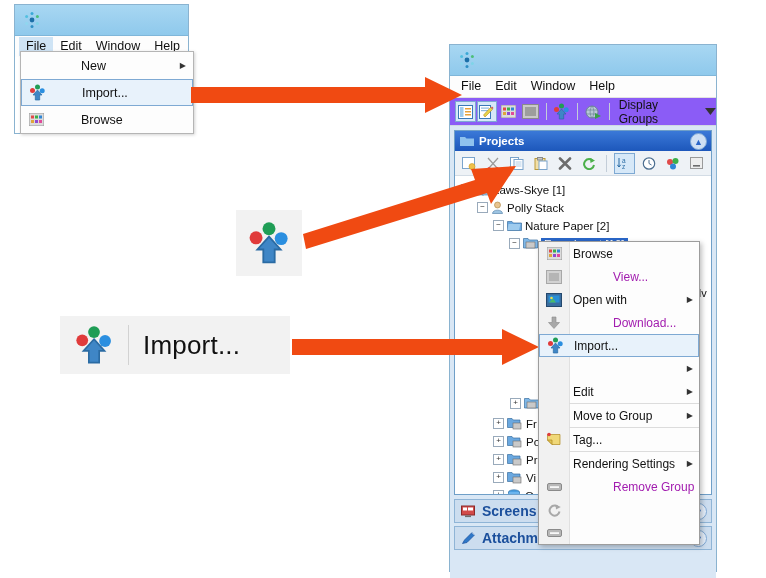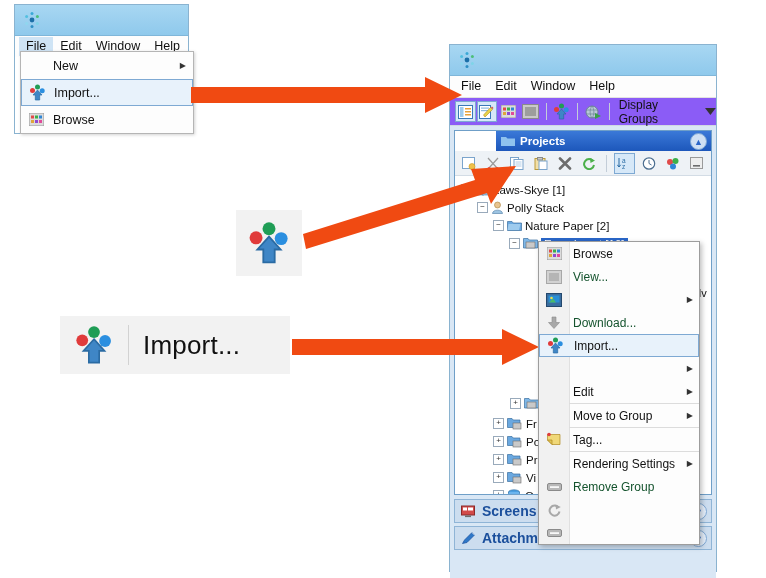--- a/index.html
+++ b/index.html
@@ -22,39 +22,39 @@
   .menubar span{font-size:12.5px;color:#111;padding:2px 7px;line-height:15px;}
   .menubar span.sel{background:#cfe4f5;}
 
   
   #win1{left:14px;top:4px;width:175px;height:130px;border:1px solid #8ab3d0;}
   #win1 .menubar{border-bottom:none;}
   .dropdown{position:absolute;left:20px;top:51px;width:172px;background:#fdfdfd;
             border:1px solid #b5b5b5;box-shadow:1px 1px 3px rgba(0,0,0,.18);}
   .dd-item{height:27px;display:flex;align-items:center;position:relative;font-size:12.5px;color:#111;}
   .dd-item .ic{width:30px;min-width:30px;display:flex;align-items:center;justify-content:center;}
-  .dd-item .lb{flex:1;padding-left:2px;}
+  .dd-item .lb{flex:1;padding-left:2px;margin-left:28px;}
   .dd-item .arw{position:absolute;right:7px;font-size:8px;color:#333;}
   .dd-item.hl{background:#e8f2fb;border:1px solid #7ea9d3;box-sizing:border-box;}
 
   
   #win2{left:449px;top:44px;width:268px;height:528px;border:1px solid #8ab3d0;}
   #win2 .w2body{background:#d9e7f5;height:100%;position:relative;}
   .toolbar{height:27px;background:#8b5cf6;border-bottom:1px solid #cfd8e2;
            display:flex;align-items:center;padding-left:5px;gap:1px;}
   .tbtn{width:21px;height:21px;display:flex;align-items:center;justify-content:center;}
   .tbtn.act{border:1px solid #7ea9d3;background:#d6e8f8;box-sizing:border-box;}
   .tsep{width:1px;height:17px;background:#c3cdd8;margin:0 4px;}
   .dgroups{font-size:12px;color:#111;margin-left:4px;display:flex;align-items:center;gap:6px;}
 
   
   .panel{margin:4px;border:1px solid #6f9fc8;background:#fff;}
   .panelhdr{height:20px;background:#2a66c8;background:linear-gradient(180deg,#3b79d8 0%,#1d57bb 100%);
             color:#fff;font-size:11.5px;font-weight:bold;display:flex;align-items:center;
-            padding-left:5px;gap:5px;position:relative;margin-left:41px;}
+            padding-left:5px;gap:5px;position:relative;}
   .panelhdr .chev{position:absolute;right:4px;top:2px;width:15px;height:15px;border-radius:50%;
                   background:#cfe0f4;border:1px solid #7fa8d4;display:flex;align-items:center;
                   justify-content:center;color:#2a66c8;font-size:9px;}
   .treetools{height:24px;background:#eef2f6;border-bottom:1px solid #d3dce5;
              display:flex;align-items:center;justify-content:flex-end;gap:3px;padding-right:4px;}
   .tree{background:#fff;height:318px;position:relative;font-size:11.5px;color:#111;overflow:hidden;}
   .tnode{position:absolute;display:flex;align-items:center;gap:3px;white-space:nowrap;height:17px;}
   .exp{width:9px;height:9px;border:1px solid #9ab;background:#fff;font-size:8px;line-height:7px;
        text-align:center;color:#333;font-family:"Liberation Sans",sans-serif;}
   .tsel{background:#2a66c8;color:#fff;padding:0 3px;}
@@ -68,21 +68,21 @@
 
   
   #ctx{position:absolute;left:538px;top:241px;width:160px;background:#fdfdfd;
        border:1px solid #9d9d9d;box-shadow:2px 2px 5px rgba(0,0,0,.25);z-index:40;}
   #ctx .gutter{position:absolute;left:0;top:0;bottom:0;width:30px;background:#f1f1f1;
                border-right:1px solid #e0e0e0;}
   .cx{height:23px;display:flex;align-items:center;position:relative;font-size:12px;color:#111;z-index:2;}
   .cx .ic{width:30px;min-width:30px;display:flex;align-items:center;justify-content:center;}
   .cx .lb{flex:1;padding-left:4px;}
   .cx .arw{position:absolute;right:6px;font-size:8px;color:#333;}
-  .cx.dis .lb{color:#14532d;}
+  .cx.dis .lb{color:#a21caf;margin-left:40px;}
   .cx.hl{background:#e8f2fb;border:1px solid #7ea9d3;box-sizing:border-box;}
   .cxsep{height:1px;background:#dcdcdc;margin-left:30px;z-index:2;position:relative;}
 
   
   .callout{position:absolute;background:#f2f2f2;display:flex;align-items:center;}
   #co-icon{left:236px;top:210px;width:66px;height:66px;justify-content:center;}
   #co-import{left:60px;top:316px;width:230px;height:58px;}
   #co-import .divider{width:1px;height:40px;background:#d2d2d2;margin:0 14px;}
   #co-import .txt{font-size:26px;color:#111;letter-spacing:.2px;}
 
@@ -447,20 +447,21 @@
 
   <div class="cx">
     <span class="ic">
       <svg width="16" height="14" viewBox="0 0 16 14">
           <rect x="0.5" y="0.5" width="15" height="13" fill="#3a6d9f" stroke="#24486d"></rect>
           <rect x="2.5" y="2.5" width="11" height="7" fill="#2a8fd6"></rect>
           <circle cx="5.5" cy="5" r="1.3" fill="#f0e04a"></circle>
           <path d="M3 9.5 L7 5.5 L10 9.5 Z" fill="#4aba6a"></path>
         </svg>
     </span>
+    <span class="lb">Open with</span>
     <span class="arw">▶</span>
   </div>
 
   <div class="cx dis">
     <span class="ic">
       <svg width="14" height="14" viewBox="0 0 14 14">
           <path d="M5 1 H9 V6.5 H12.5 L7 12.5 L1.5 6.5 H5 Z" fill="#a8a8a8" stroke="#8a8a8a" stroke-width=".6"></path>
         </svg>
     </span>
     <span class="lb">Download...</span>

